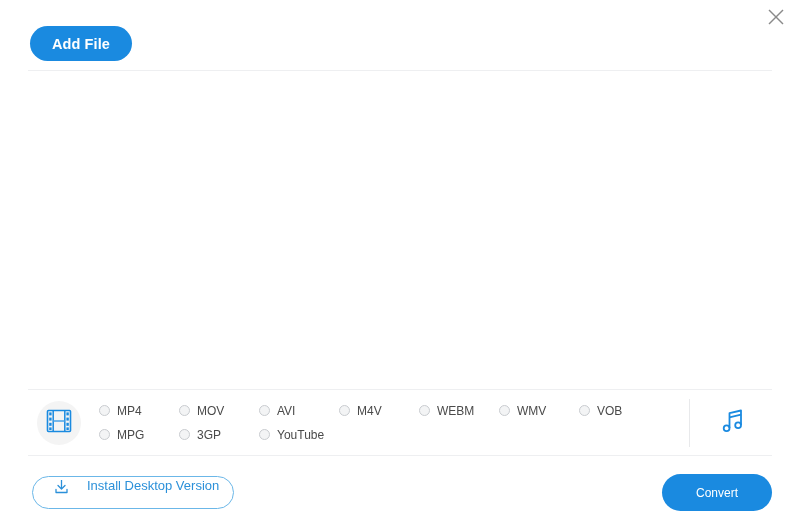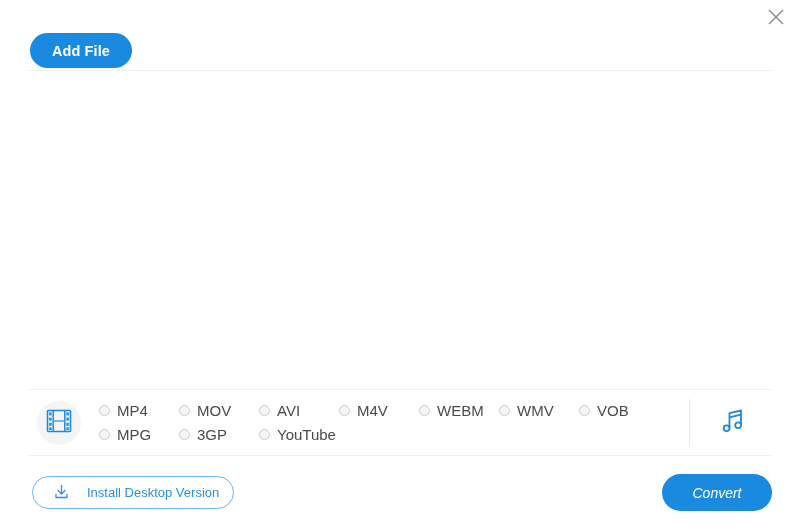--- a/index.html
+++ b/index.html
@@ -21,21 +21,21 @@
     top: 0px; right: 0px;
     width: 48px; height: 34px;
     display: flex; align-items: center; justify-content: center;
     cursor: pointer;
   }
   .close-btn svg { display: block; }
 
   
   .topbar {
     position: absolute;
-    left: 0; top: 12px; right: 0;
+    left: 0; top: 5px; right: 0;
     height: 56px;
   }
   .add-file-btn {
     position: absolute;
     left: 30px; top: 21px;
     width: 102px; height: 35px;
     border-radius: 18px;
     background: #1a8ae0;
     color: #ffffff;
     font-size: 14.5px;
@@ -90,21 +90,21 @@
     display: grid;
     grid-template-columns: repeat(7, 80px);
     grid-template-rows: 24px 24px;
     align-content: center;
   }
   .fmt-opt {
     display: flex;
     align-items: center;
     gap: 7px;
     cursor: pointer;
-    font-size: 15px;
+    font-size: 12px;
     color: #4a4a4a;
     line-height: 1;
     white-space: nowrap;
     text-align: center;
   }
   .radio {
     width: 11px; height: 11px;
     border-radius: 50%;
     border: 1px solid #c9ccd0;
     background: #f3f4f5;
@@ -141,39 +141,38 @@
   }
   .install-btn {
     position: absolute;
     left: 32px; top: 20px;
     width: 202px; height: 33px;
     border-radius: 17px;
     border: 1px solid #6bb7e8;
     background: #ffffff;
     color: #2b90d9;
     font-size: 13px;
-    display: flex; align-items: center;
+    display: flex; 
     padding-left: 20px;
     gap: 17px;
     cursor: pointer;
     font-family: "Liberation Sans", sans-serif;
   }
   .convert-btn {
     position: absolute;
     right: 28px; top: 18px;
     width: 110px; height: 37px;
     border-radius: 19px;
     background: #1a8ae0;
     color: #ffffff;
-    font-size: 14px;
+    font-size: 12px;
     border: none;
     display: flex; align-items: center; justify-content: center;
     cursor: pointer;
     font-family: "Liberation Sans", sans-serif;
-    font-style: italic;
   }
 </style>
 </head>
 <body>
 
 <div class="close-btn">
   <span>
     <svg width="18" height="18" viewBox="0 0 18 18" aria-hidden="true">
       <line x1="2" y1="2" x2="16" y2="16" stroke="#8a8a8a" stroke-width="1.4"></line>
       <line x1="16" y1="2" x2="2" y2="16" stroke="#8a8a8a" stroke-width="1.4"></line>

